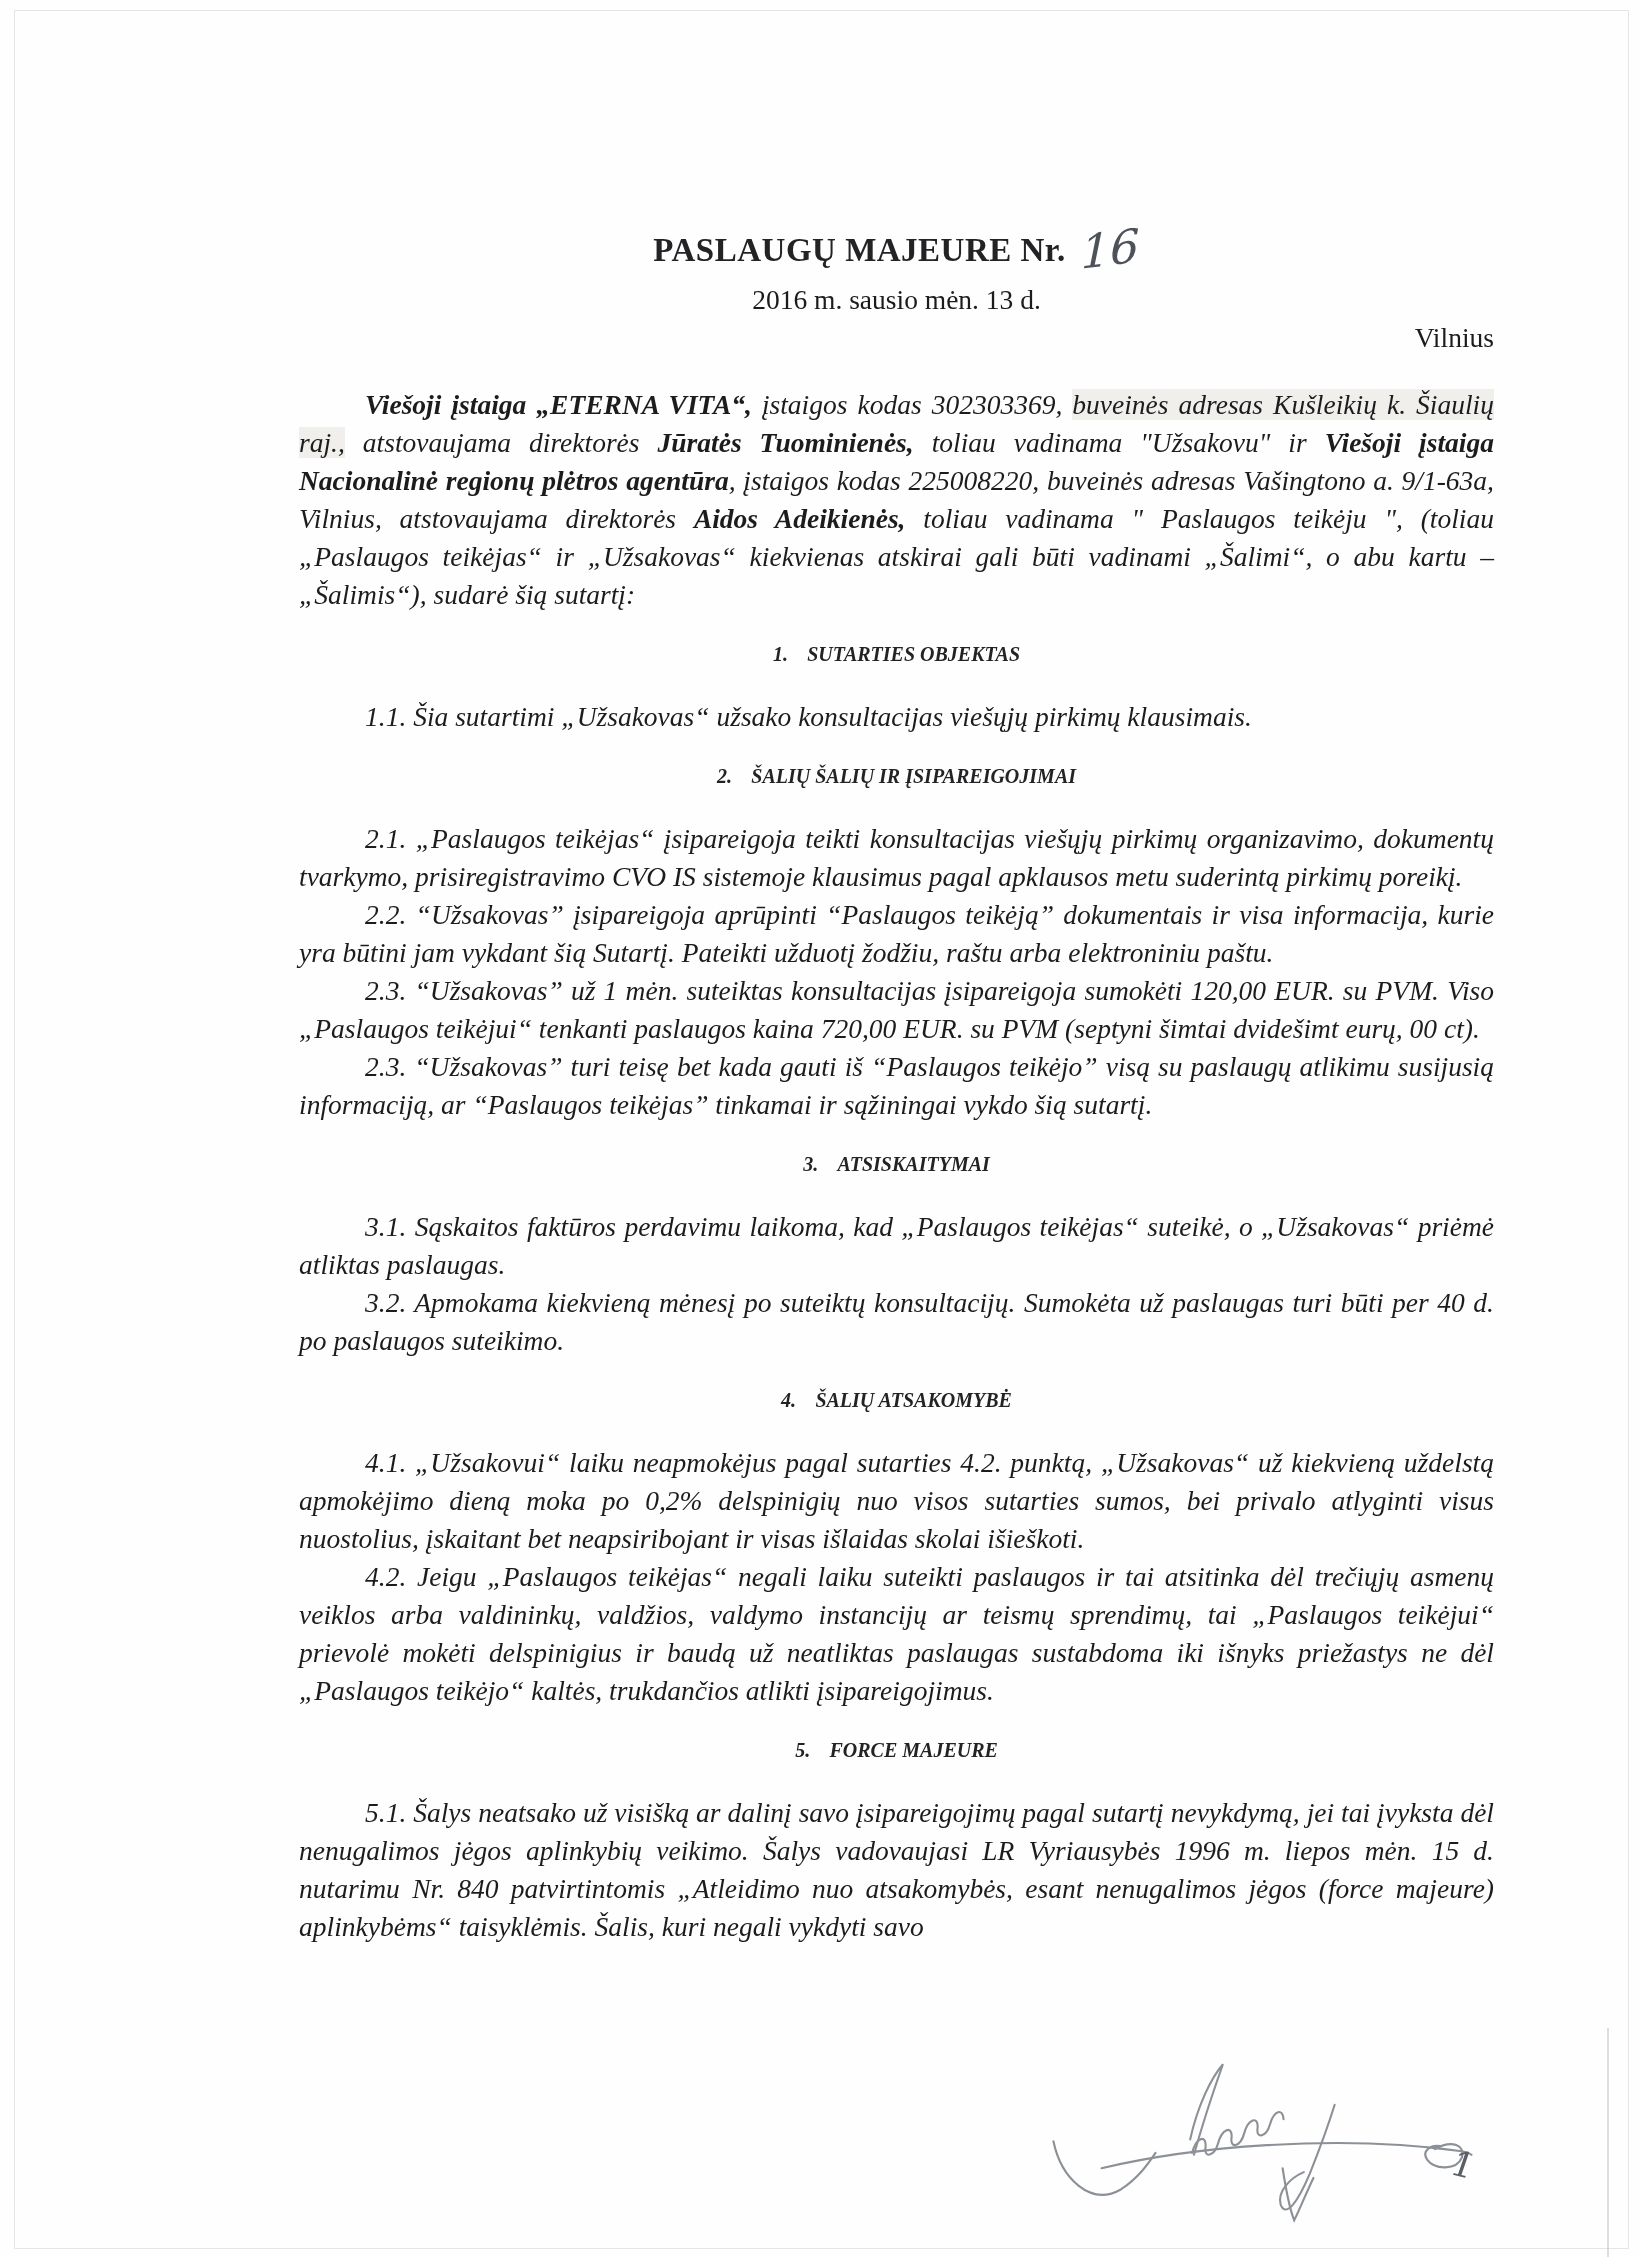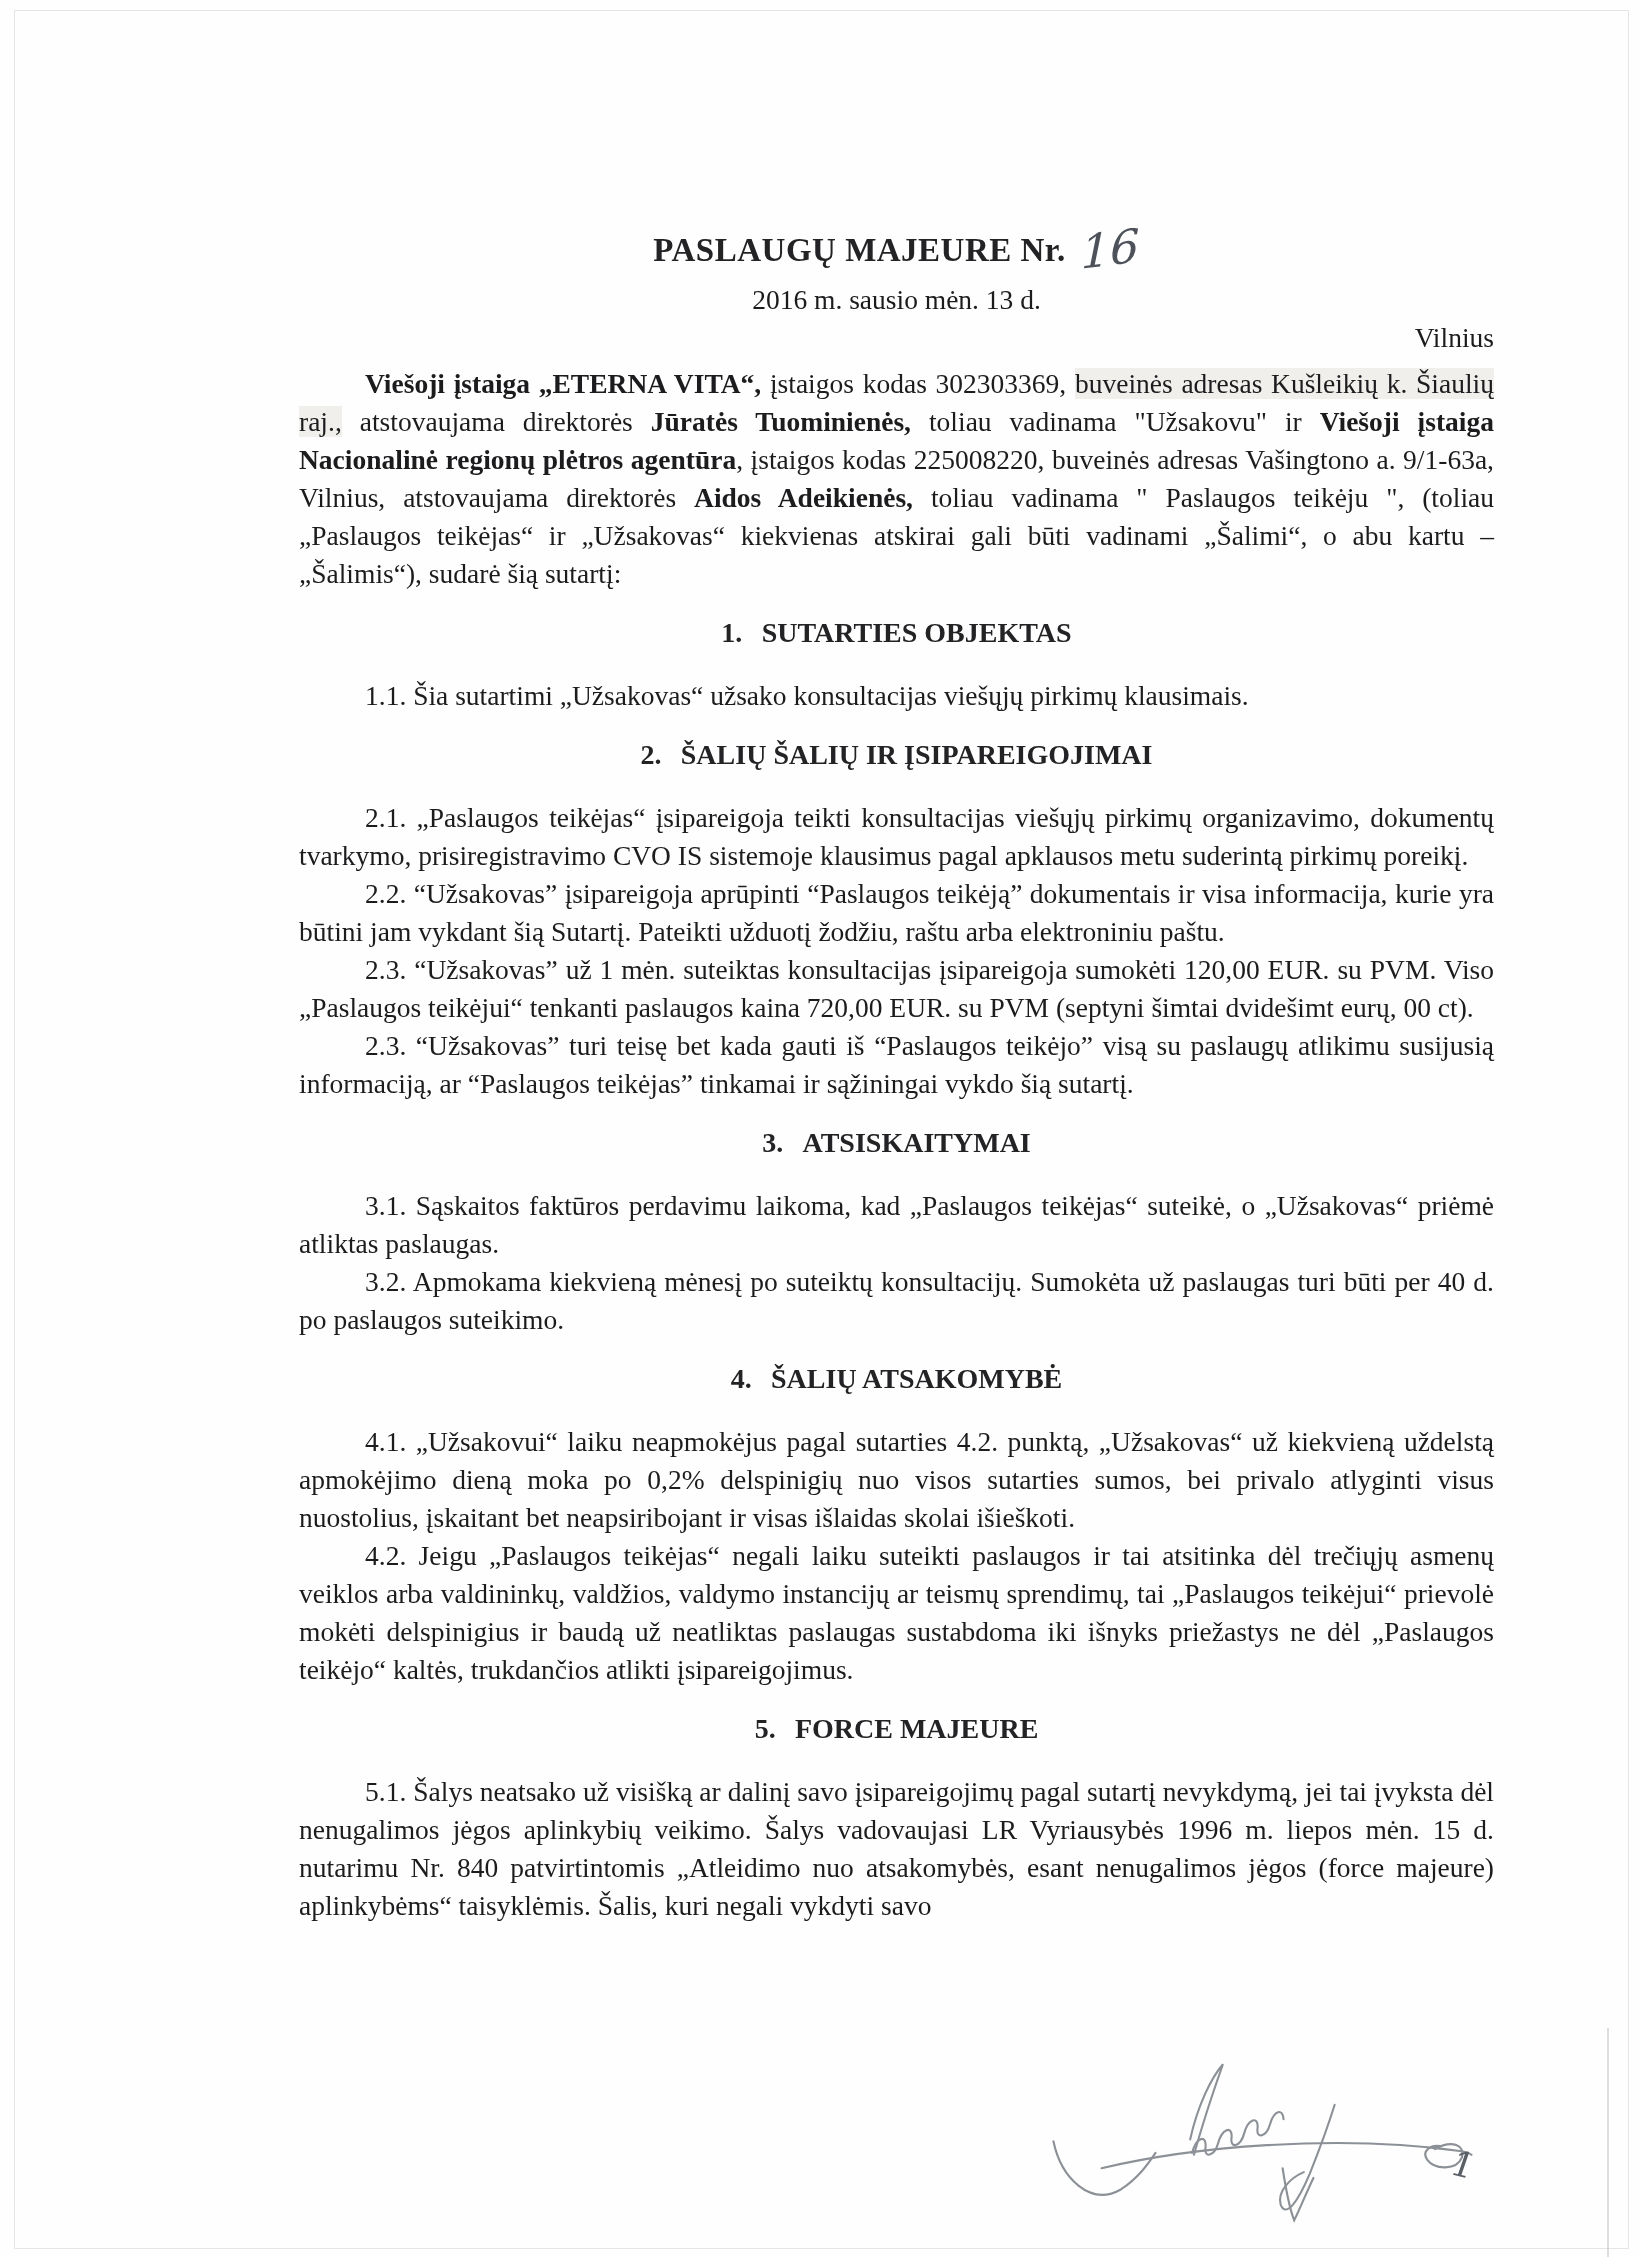--- a/index.html
+++ b/index.html
@@ -42,33 +42,33 @@
     font-family:"DejaVu Serif",serif;
     font-style:italic;
     font-weight:400;
     font-size:46px;
     color:#4d525a;
     transform:rotate(-7deg) skewX(-8deg) translateY(3.9px);
     margin-left:15.4px;
   }
   .dateline{margin-top:8px;text-align:center;}
   .placeline{text-align:right;}
-  .docbody{margin-top:8px;}
+  .docbody{margin-top:29px;font-style:italic;}
   .para{
     margin:0;
     text-align:justify;
     text-indent:66px;
   }
   .para .b{font-weight:bold;}
   .para .hl{background:#f0efec;}
   .heading{
     margin:21px 0 25px 0;
     text-align:center;
     font-weight:bold;
-    font-size:28px;
+    font-size:20px;
     color:#232326;
   }
   .heading .hnum{margin-right:19.3px;}
   .signature{
     position:absolute;left:1045px;top:2045px;width:430px;height:183px;
   }
   .signature svg{display:block;}
   .pagenum{
     position:absolute;left:1452px;top:2145px;
     font-family:"DejaVu Serif",serif;

